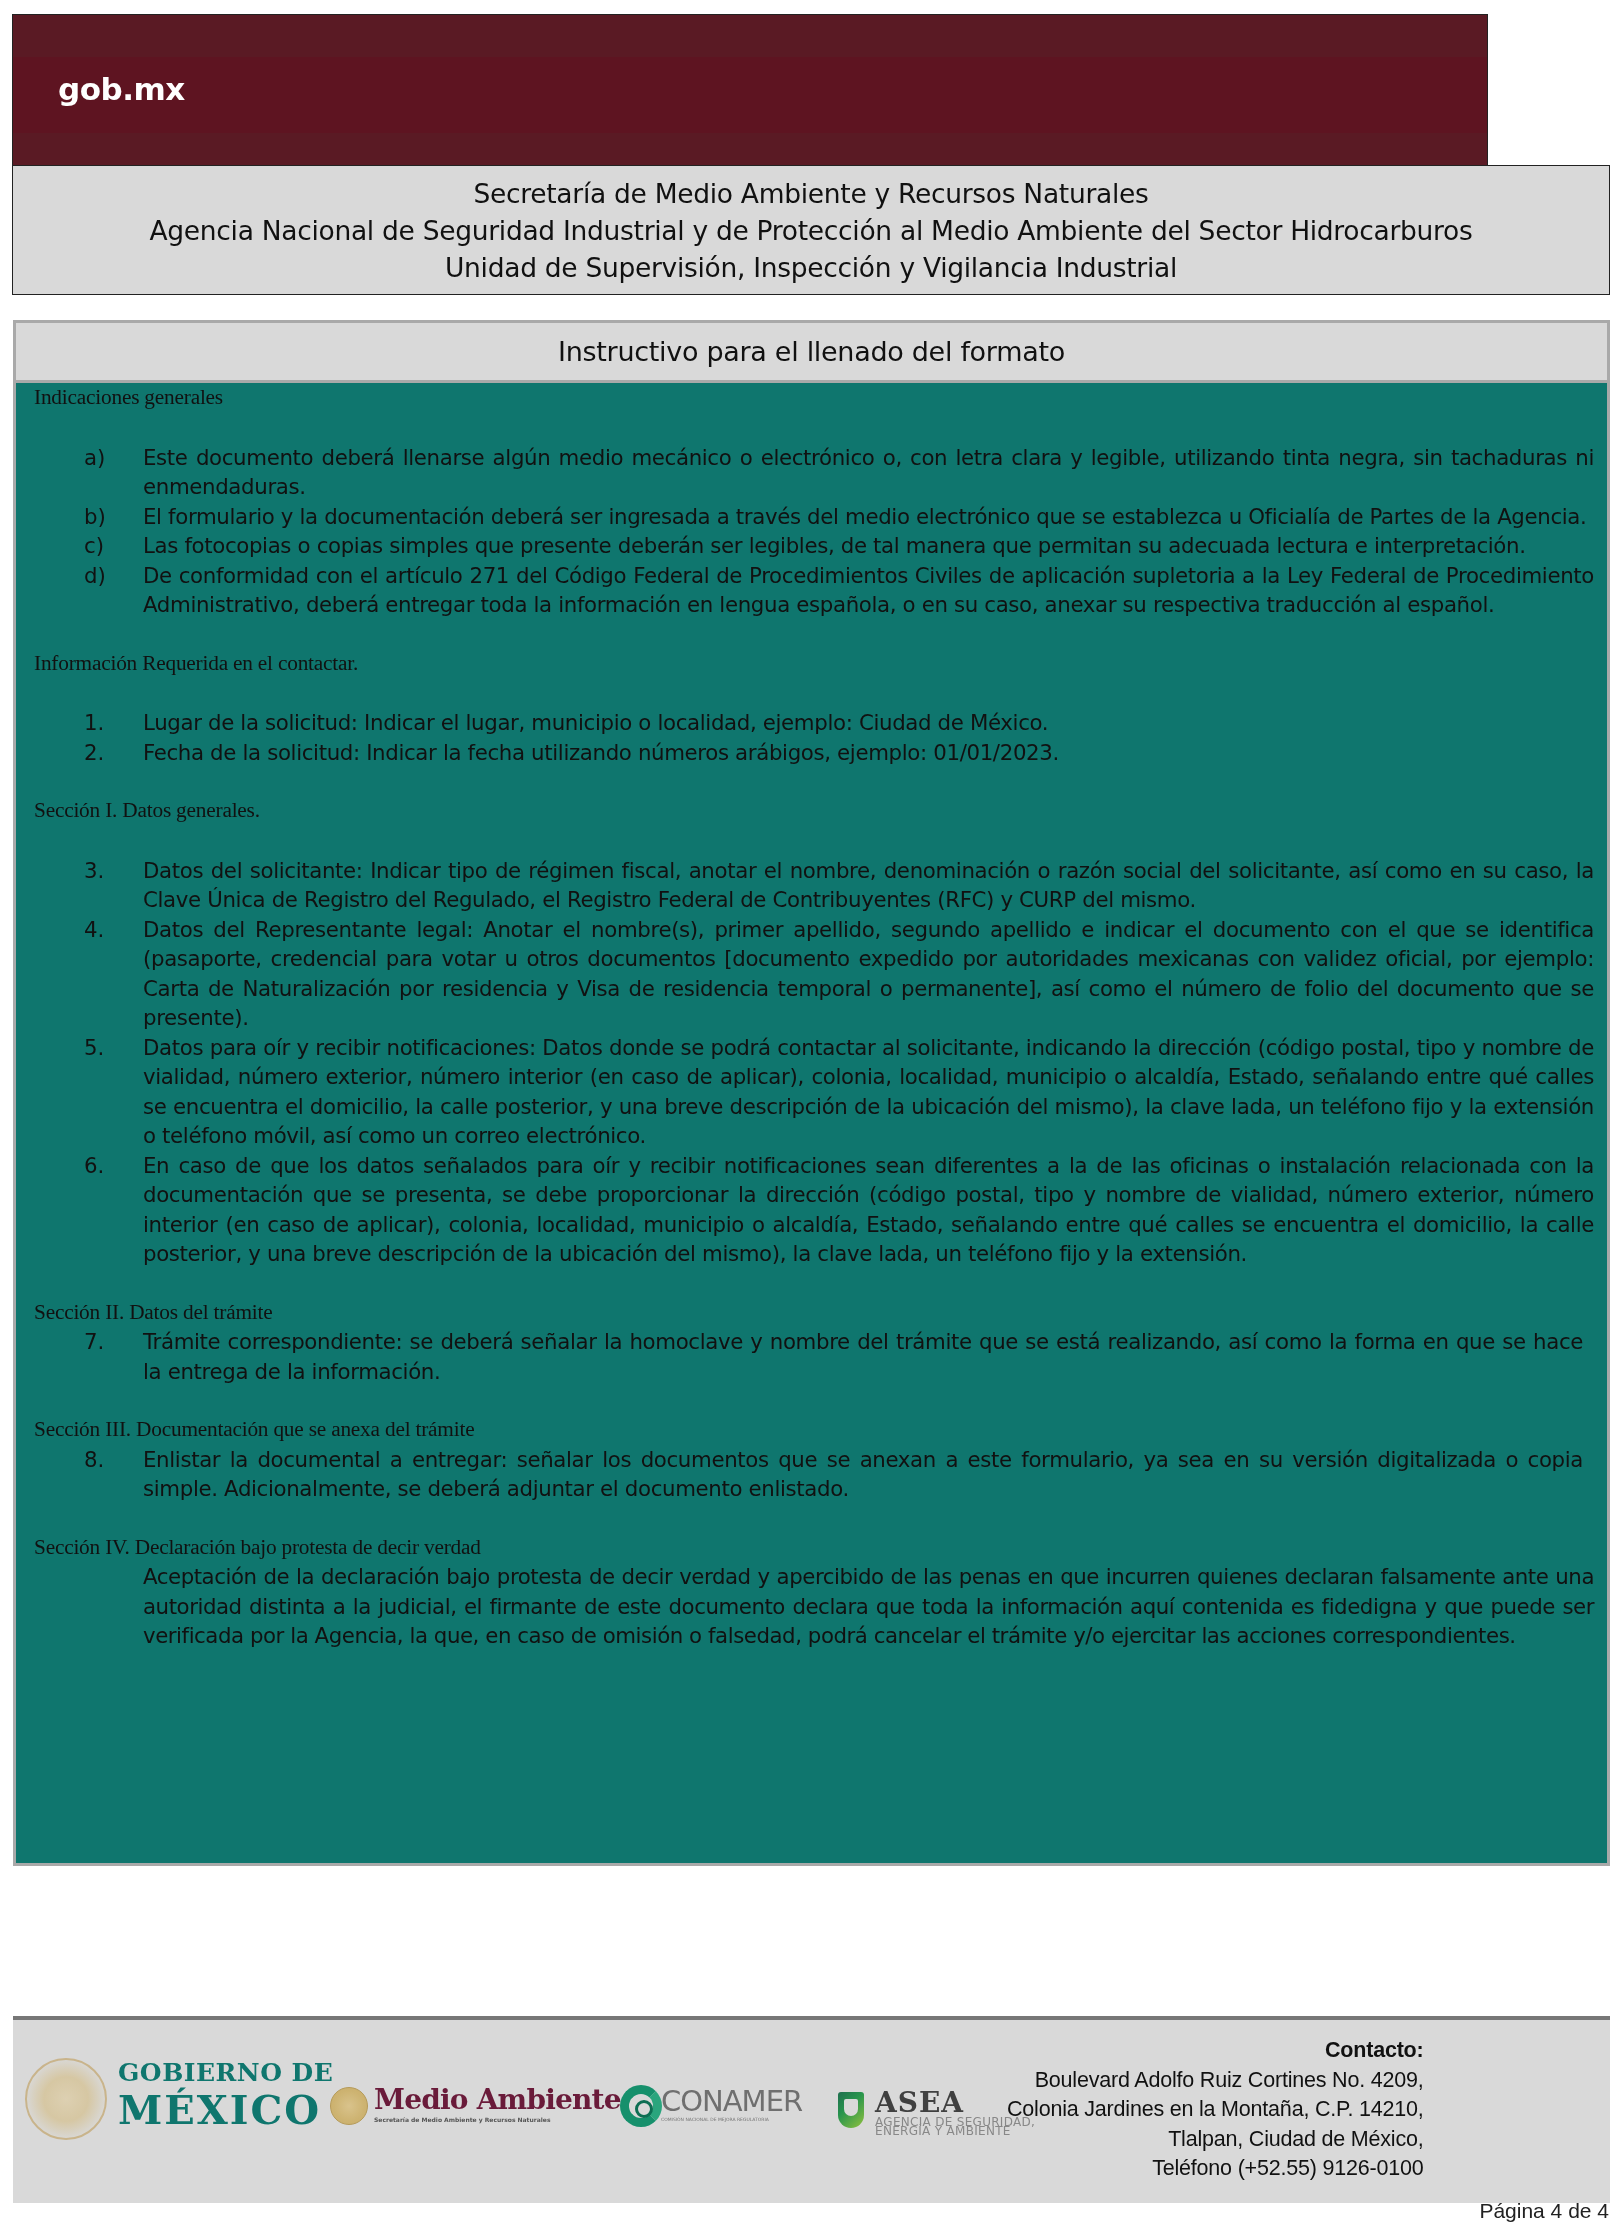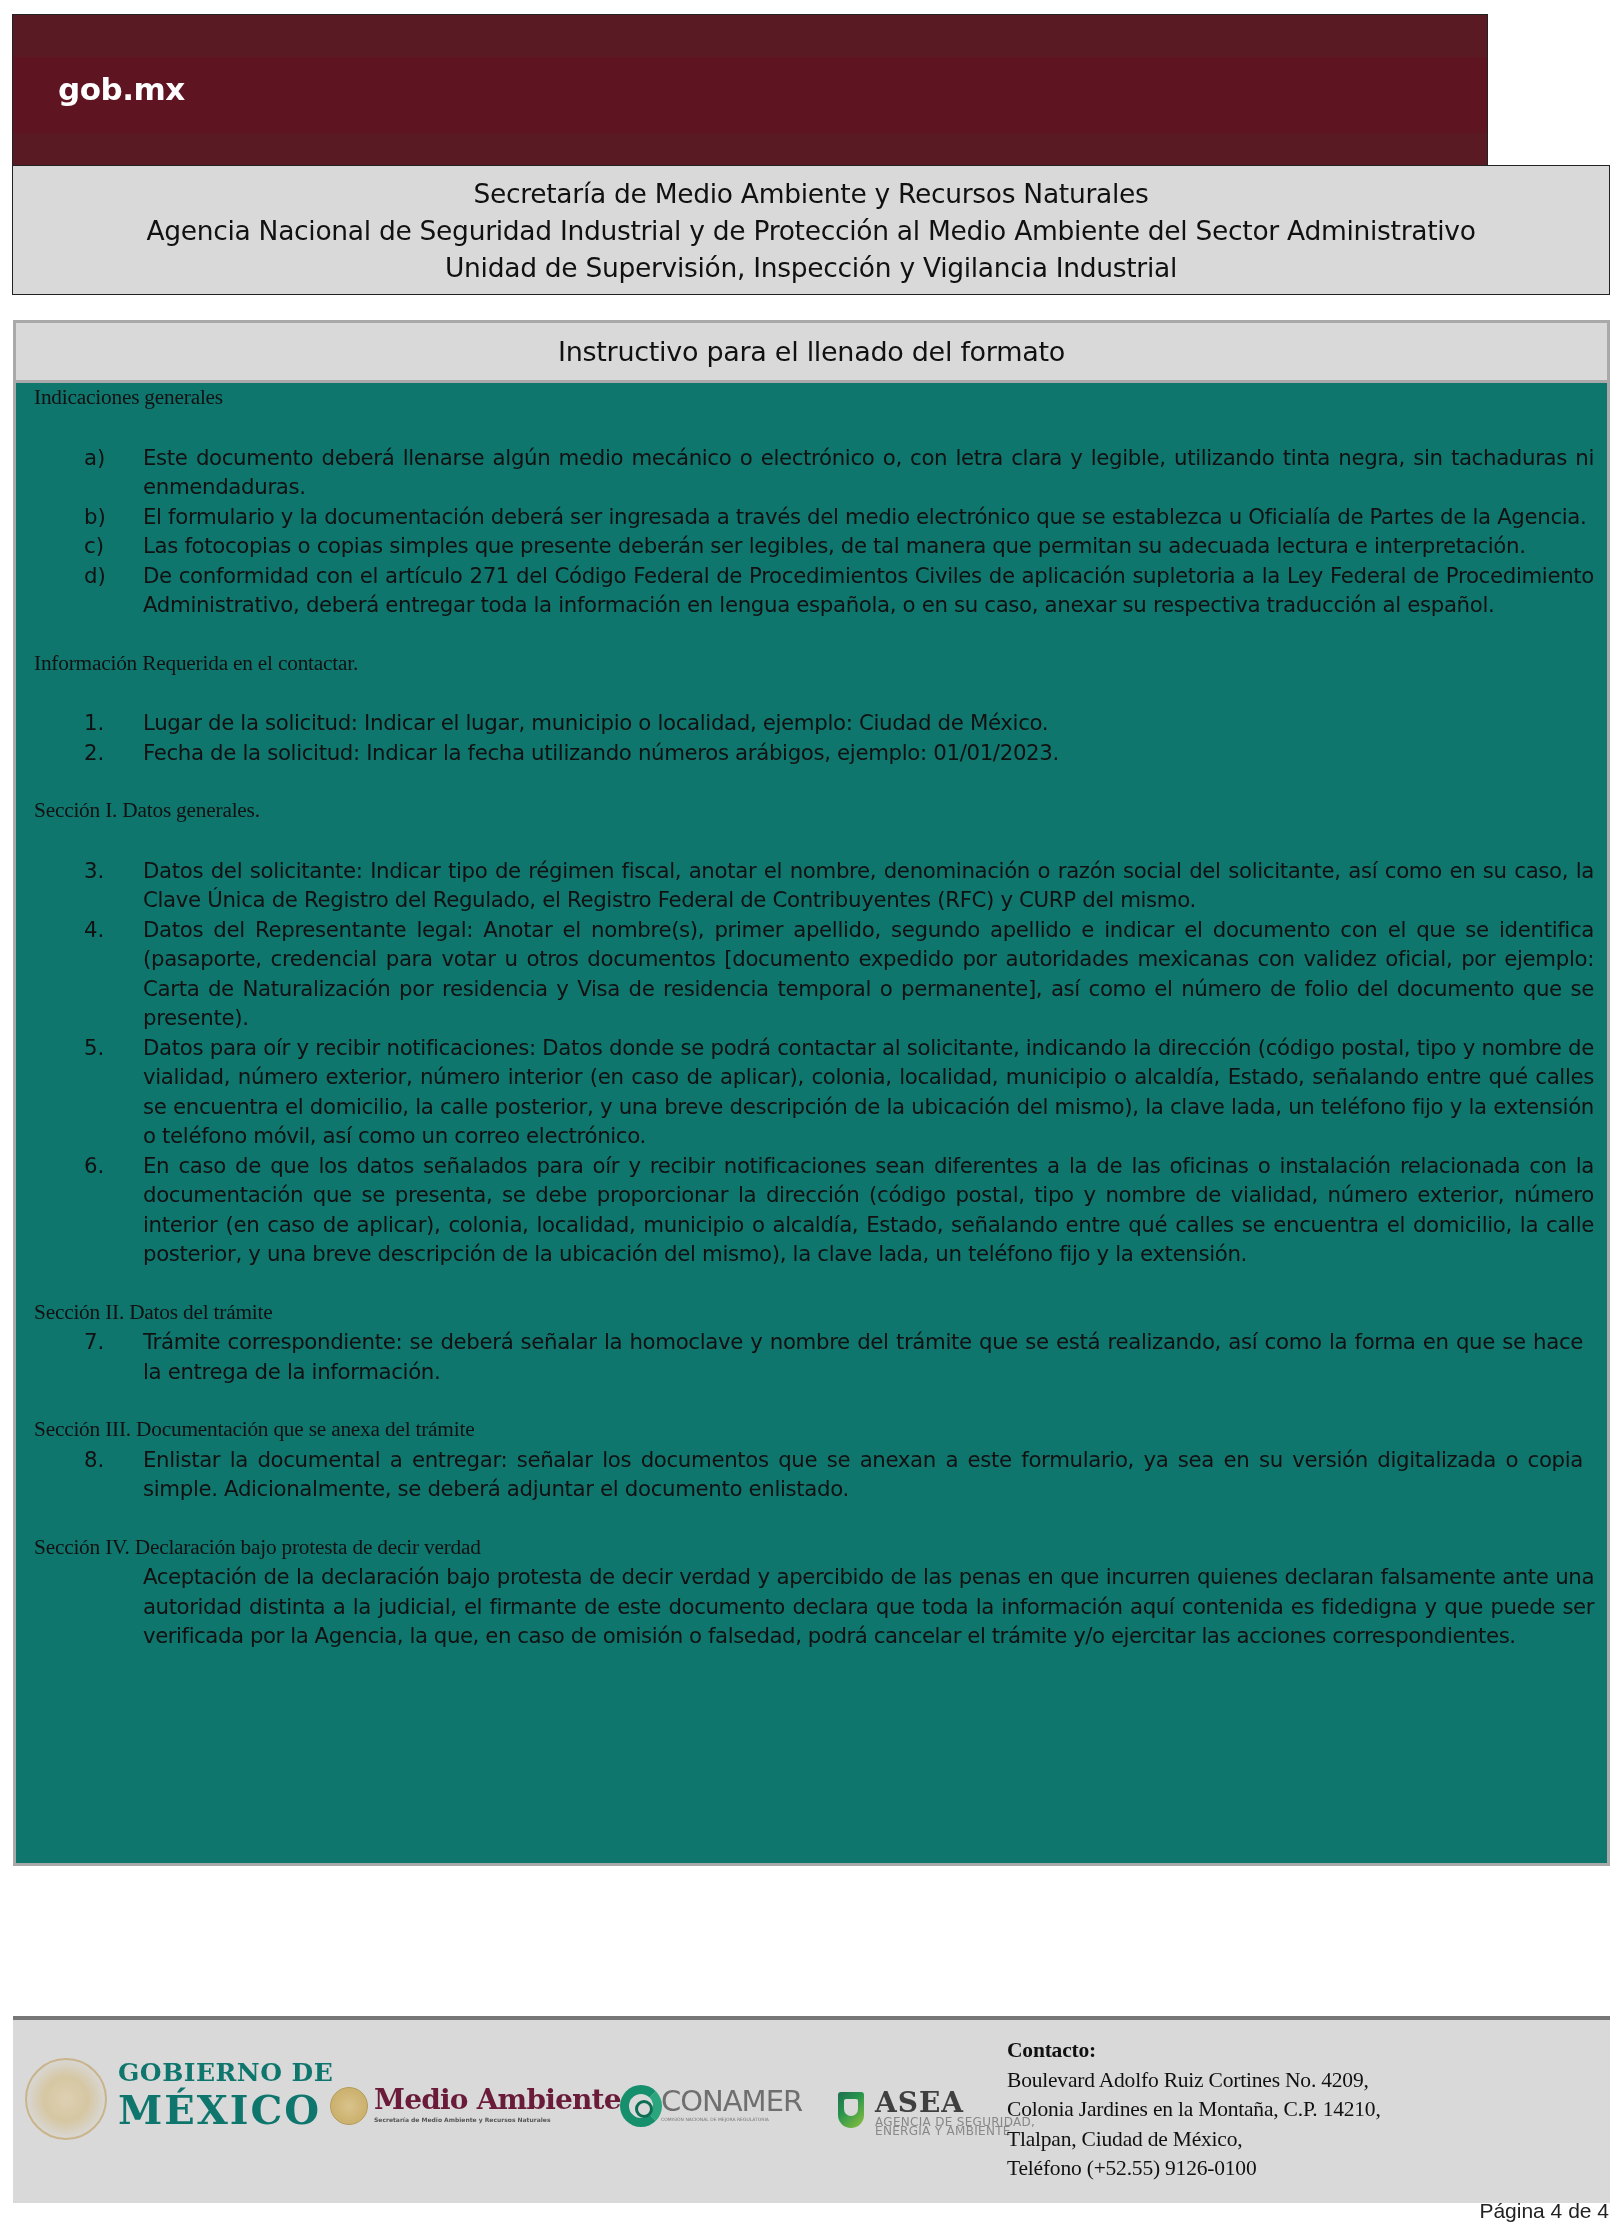--- a/index.html
+++ b/index.html
@@ -85,33 +85,33 @@
       background: linear-gradient(135deg, #1f6f4f 0, #27944d 40%, #90c23e 100%);
       border-radius: 3px 3px 13px 13px;
     }
     .asea-icon::after {
       content: ""; position: absolute; left: 6px; top: 7px; width: 14px; height: 17px; background: #d9d9d9; border-radius: 2px 2px 7px 7px;
     }
     .asea-text { position: absolute; left: 862px; top: 68px; }
     .asea-text .l1 { font-family: "DejaVu Serif", serif; font-weight: bold; font-size: 28px; color: #404040; letter-spacing: 1px; line-height: 30px; }
     .asea-text .l2 { font-family: "DejaVu Sans", sans-serif; font-size: 12px; color: #888; line-height: 9px; letter-spacing: 0.3px; }
 
-    .contact { position: absolute; left: 994px; top: 16px; font-family: Liberation Serif, serif; font-size: 21.5px; line-height: 29.5px; color: #111; letter-spacing: -0.2px; }
+    .contact { position: absolute; left: 994px; top: 16px; font-family: Liberation Sans, sans-serif; font-size: 21.5px; line-height: 29.5px; color: #111; letter-spacing: -0.2px; text-align: right; }
     .contact .title { font-weight: bold; }
     .page-number { position: absolute; right: 14px; top: 2199px; font-family: "Liberation Sans", sans-serif; font-size: 21px; color: #222; }
   </style>
 </head>
 <body>
 
 <div class="banner">
   <span class="brand">gob.mx</span>
 </div>
 <div class="agency-box">
   <div class="line">Secretaría de Medio Ambiente y Recursos Naturales</div>
-  <div class="line">Agencia Nacional de Seguridad Industrial y de Protección al Medio Ambiente del Sector Administrativo</div>
+  <div class="line">Agencia Nacional de Seguridad Industrial y de Protección al Medio Ambiente del Sector Hidrocarburos</div>
   <div class="line">Unidad de Supervisión, Inspección y Vigilancia Industrial</div>
 </div>
 
 <div class="main-box">
   <div class="main-title">Instructivo para el llenado del formato</div>
   <div class="content">
     <div class="section-heading">Indicaciones generales</div>
     <div class="gap-big"></div>
     <div class="list">
       <div class="item">

